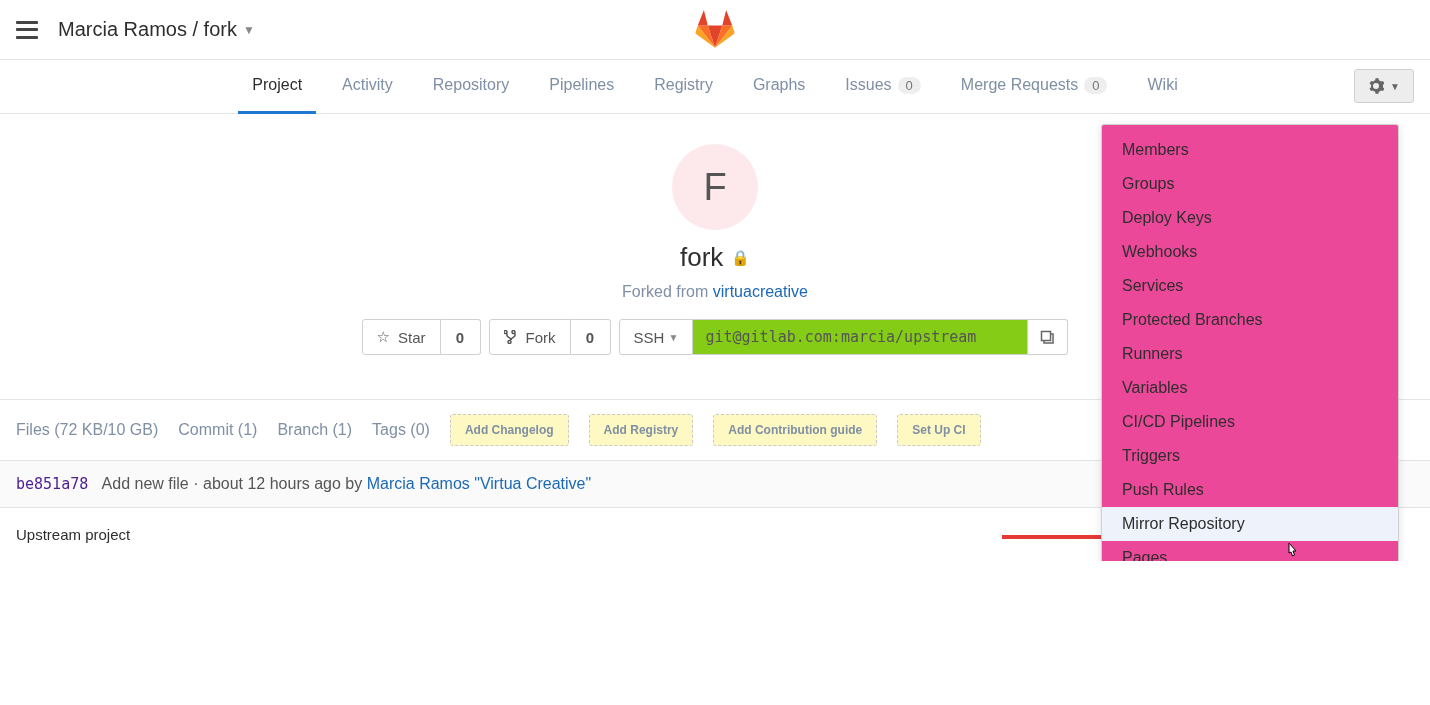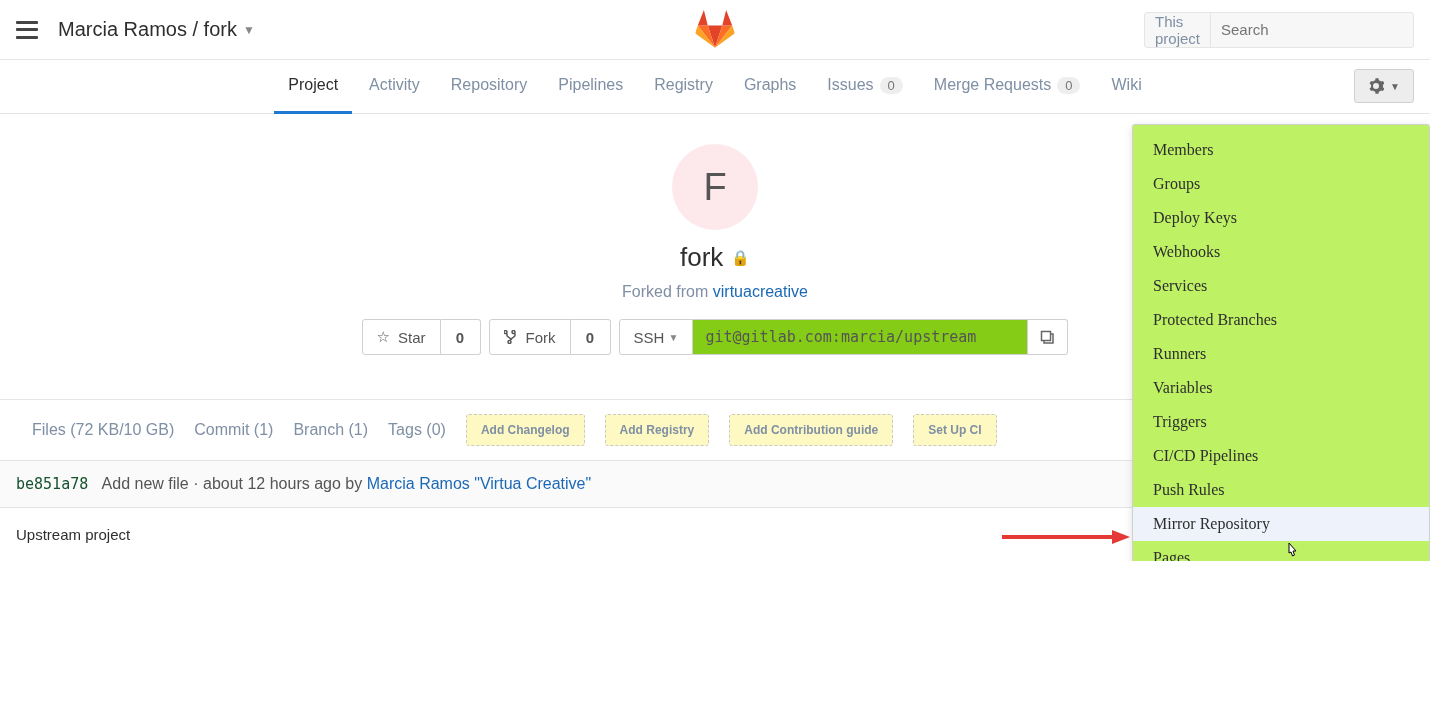--- a/index.html
+++ b/index.html
@@ -13,21 +13,21 @@
 .breadcrumb .caret { margin-left: 6px; font-size: 12px; color: #888; }
 
 .logo-wrap { position: absolute; left: 50%; transform: translateX(-50%); }
 .logo-wrap svg { width: 40px; height: 40px; display: block; }
 
 .search-wrap { margin-left: auto; display: flex; align-items: center; background: #f7f7f7; border: 1px solid #e5e5e5; border-radius: 3px; width: 270px; height: 36px; }
 .search-scope { padding: 0 10px; color: #7f8fa4; font-size: 15px; border-right: 1px solid #e5e5e5; height: 100%; display: flex; align-items: center; }
 .search-input { flex: 1; border: none; background: transparent; padding: 0 10px; font-size: 15px; color: #7f8fa4; outline: none; }
 
 .tabs-row { display: flex; align-items: center; height: 54px; padding: 0 16px; border-bottom: 1px solid #e5e5e5; position: relative; }
-.tabs { display: flex; gap: 3px; margin: 8px auto; }
+.tabs { display: flex; gap: 12px; margin: 8px auto; }
 .tab { padding: 0 14px; height: 54px; display: flex; align-items: center; color: #7f8fa4; font-size: 16px; cursor: pointer; border-bottom: 3px solid transparent; }
 .tab.active { color: #2e2e2e; border-bottom-color: #1f78d1; }
 .tab .badge { background: #eee; color: #777; border-radius: 10px; padding: 1px 8px; font-size: 13px; margin-left: 6px; }
 .gear-btn { position: absolute; right: 16px; top: 9px; background: #ededed; border: 1px solid #d0d0d0; border-radius: 3px; width: 60px; height: 34px; display: flex; align-items: center; justify-content: center; gap: 6px; cursor: pointer; color: #666; }
 
 .hero { text-align: center; padding: 30px 0 18px; }
 .avatar-circle { width: 86px; height: 86px; border-radius: 50%; background: #fde8ec; display: flex; align-items: center; justify-content: center; margin: 0 auto 12px; font-size: 38px; color: #555; }
 .proj-name { font-size: 26px; color: #2e2e2e; display: inline-flex; align-items: center; gap: 8px; }
 .lock-icon { font-size: 15px; color: #666; }
 .forked-from { margin-top: 10px; color: #7f8fa4; font-size: 16px; }
@@ -36,31 +36,31 @@
 .btn-group { display: flex; }
 .btn { border: 1px solid #d0d0d0; background: #fff; height: 36px; display: flex; align-items: center; padding: 0 14px; font-size: 15px; color: #555; cursor: pointer; }
 .btn:first-child { border-radius: 3px 0 0 3px; }
 .btn.count { border-left: none; border-radius: 0 3px 3px 0; font-weight: 600; color: #555; min-width: 40px; justify-content: center; }
 .btn svg, .btn .ico { margin-right: 8px; }
 .clone-row { display: flex; align-items: center; }
 .clone-proto { border: 1px solid #d0d0d0; background: #fff; height: 36px; display: flex; align-items: center; padding: 0 14px; font-size: 15px; color: #555; border-radius: 3px 0 0 3px; cursor: pointer; }
 .clone-url { border: 1px solid #d0d0d0; border-left: none; height: 36px; width: 335px; padding: 0 12px; font-family: Menlo, monospace; font-size: 15px; color: #555; background: #84cc16; }
 .clone-copy { border: 1px solid #d0d0d0; border-left: none; background: #fff; height: 36px; width: 40px; display:flex; align-items:center; justify-content:center; border-radius: 0 3px 3px 0; cursor:pointer; color:#666; }
 
-.stats-row { border-top: 1px solid #e5e5e5; border-bottom: 1px solid #e5e5e5; padding: 14px 32px; display: flex; align-items: center; gap: 20px; flex-wrap: wrap; }
+.stats-row { border-top: 1px solid #e5e5e5; border-bottom: 1px solid #e5e5e5; padding: 14px 16px; display: flex; align-items: center; gap: 20px; flex-wrap: wrap; }
 .stat { color: #7f8fa4; font-size: 16px; }
 .dashed-btn { border: 1px dashed #c9c9c9; color: #7f8fa4; padding: 8px 14px; border-radius: 3px; font-size: 12px; cursor: pointer; background: #fef9c3; font-weight: bold; }
 
 .commit-row { background: #fafafa; border-bottom: 1px solid #e5e5e5; padding: 14px 16px; font-size: 16px; color: #555; }
-.commit-row .sha { color: #14532d; font-family: Menlo, monospace; font-size: 15px; }
+.commit-row .sha { color: #4c1d95; font-family: Menlo, monospace; font-size: 15px; }
 .commit-row .author { color: #1b69b6; }
 
 .readme { padding: 18px 16px; font-size: 15px; color: #2e2e2e; }
 
-.dropdown { position: absolute; right: 0; top: 124px; width: 298px; background: #bef264; border: 1px solid #d0d0d0; border-radius: 3px; box-shadow: 0 2px 8px rgba(0,0,0,0.12); padding: 8px 0; z-index: 50; font-family: Liberation Serif, serif; }
+.dropdown { position: absolute; right: 31px; top: 124px; width: 298px; background: #ec4899; border: 1px solid #d0d0d0; border-radius: 3px; box-shadow: 0 2px 8px rgba(0,0,0,0.12); padding: 8px 0; z-index: 50; }
 .dropdown .item { padding: 8px 20px; font-size: 16px; color: #2e2e2e; cursor: pointer; }
 .dropdown .item.hovered { background: #eef3fb; }
 .dropdown .divider { height: 1px; background: #e5e5e5; margin: 8px 0; }
 
 .arrow-annot { position: absolute; left: 1002px; top: 527px; z-index: 40; pointer-events:none; }
 .cursor-annot { position: absolute; left: 1284px; top: 541px; z-index: 60; font-size: 16px; pointer-events:none; }
 .tooltip-annot { position: absolute; left: 1289px; top: 561px; background: #fff; border: 1px solid #999; font-size: 12px; padding: 2px 6px; z-index: 60; pointer-events:none; }
 
 body { position: relative; }
 </style>
@@ -82,25 +82,20 @@
   <div class="logo-wrap">
     <svg viewBox="0 0 36 36">
         <path fill="#e24329" d="M18 34l6.5-20h-13z"></path>
         <path fill="#fc6d26" d="M18 34L11.5 14H2.5z"></path>
         <path fill="#fca326" d="M2.5 14l-2 6c-.2.6 0 1.2.5 1.6L18 34z"></path>
         <path fill="#e24329" d="M2.5 14L8 0l3.5 14z"></path>
         <path fill="#fc6d26" d="M18 34l6.5-20h9z"></path>
         <path fill="#fca326" d="M33.5 14l2 6c.2.6 0 1.2-.5 1.6L18 34z"></path>
         <path fill="#e24329" d="M33.5 14L28 0l-3.5 14z"></path>
       </svg>
-  </div>
-  <div class="search-wrap">
-    <div class="search-scope">This project</div>
-    <input class="search-input" placeholder="Search" style="">
-
   </div>
 </div>
 
 <div class="tabs-row">
   <div class="tabs" id="tabs-container">
       <div class="tab active">Project</div>
       <div class="tab">Activity</div>
       <div class="tab">Repository</div>
       <div class="tab">Pipelines</div>
       <div class="tab">Registry</div>
@@ -181,22 +176,22 @@
 
 <div class="dropdown" id="settings-dropdown">
     <div class="item">Members</div>
     <div class="item">Groups</div>
     <div class="item">Deploy Keys</div>
     <div class="item">Webhooks</div>
     <div class="item">Services</div>
     <div class="item">Protected Branches</div>
     <div class="item">Runners</div>
     <div class="item">Variables</div>
+    <div class="item">CI/CD Pipelines</div>
     <div class="item">Triggers</div>
-    <div class="item">CI/CD Pipelines</div>
     <div class="item">Push Rules</div>
     <div class="item hovered">Mirror Repository</div>
     <div class="item">Pages</div>
     <div class="item">Audit Events</div>
     <div class="divider"></div>
     <div class="item">Edit Project</div>
   </div>
 
 <svg class="arrow-annot" width="130" height="20">
   <line x1="0" y1="10" x2="110" y2="10" stroke="#e53935" stroke-width="4"></line>

